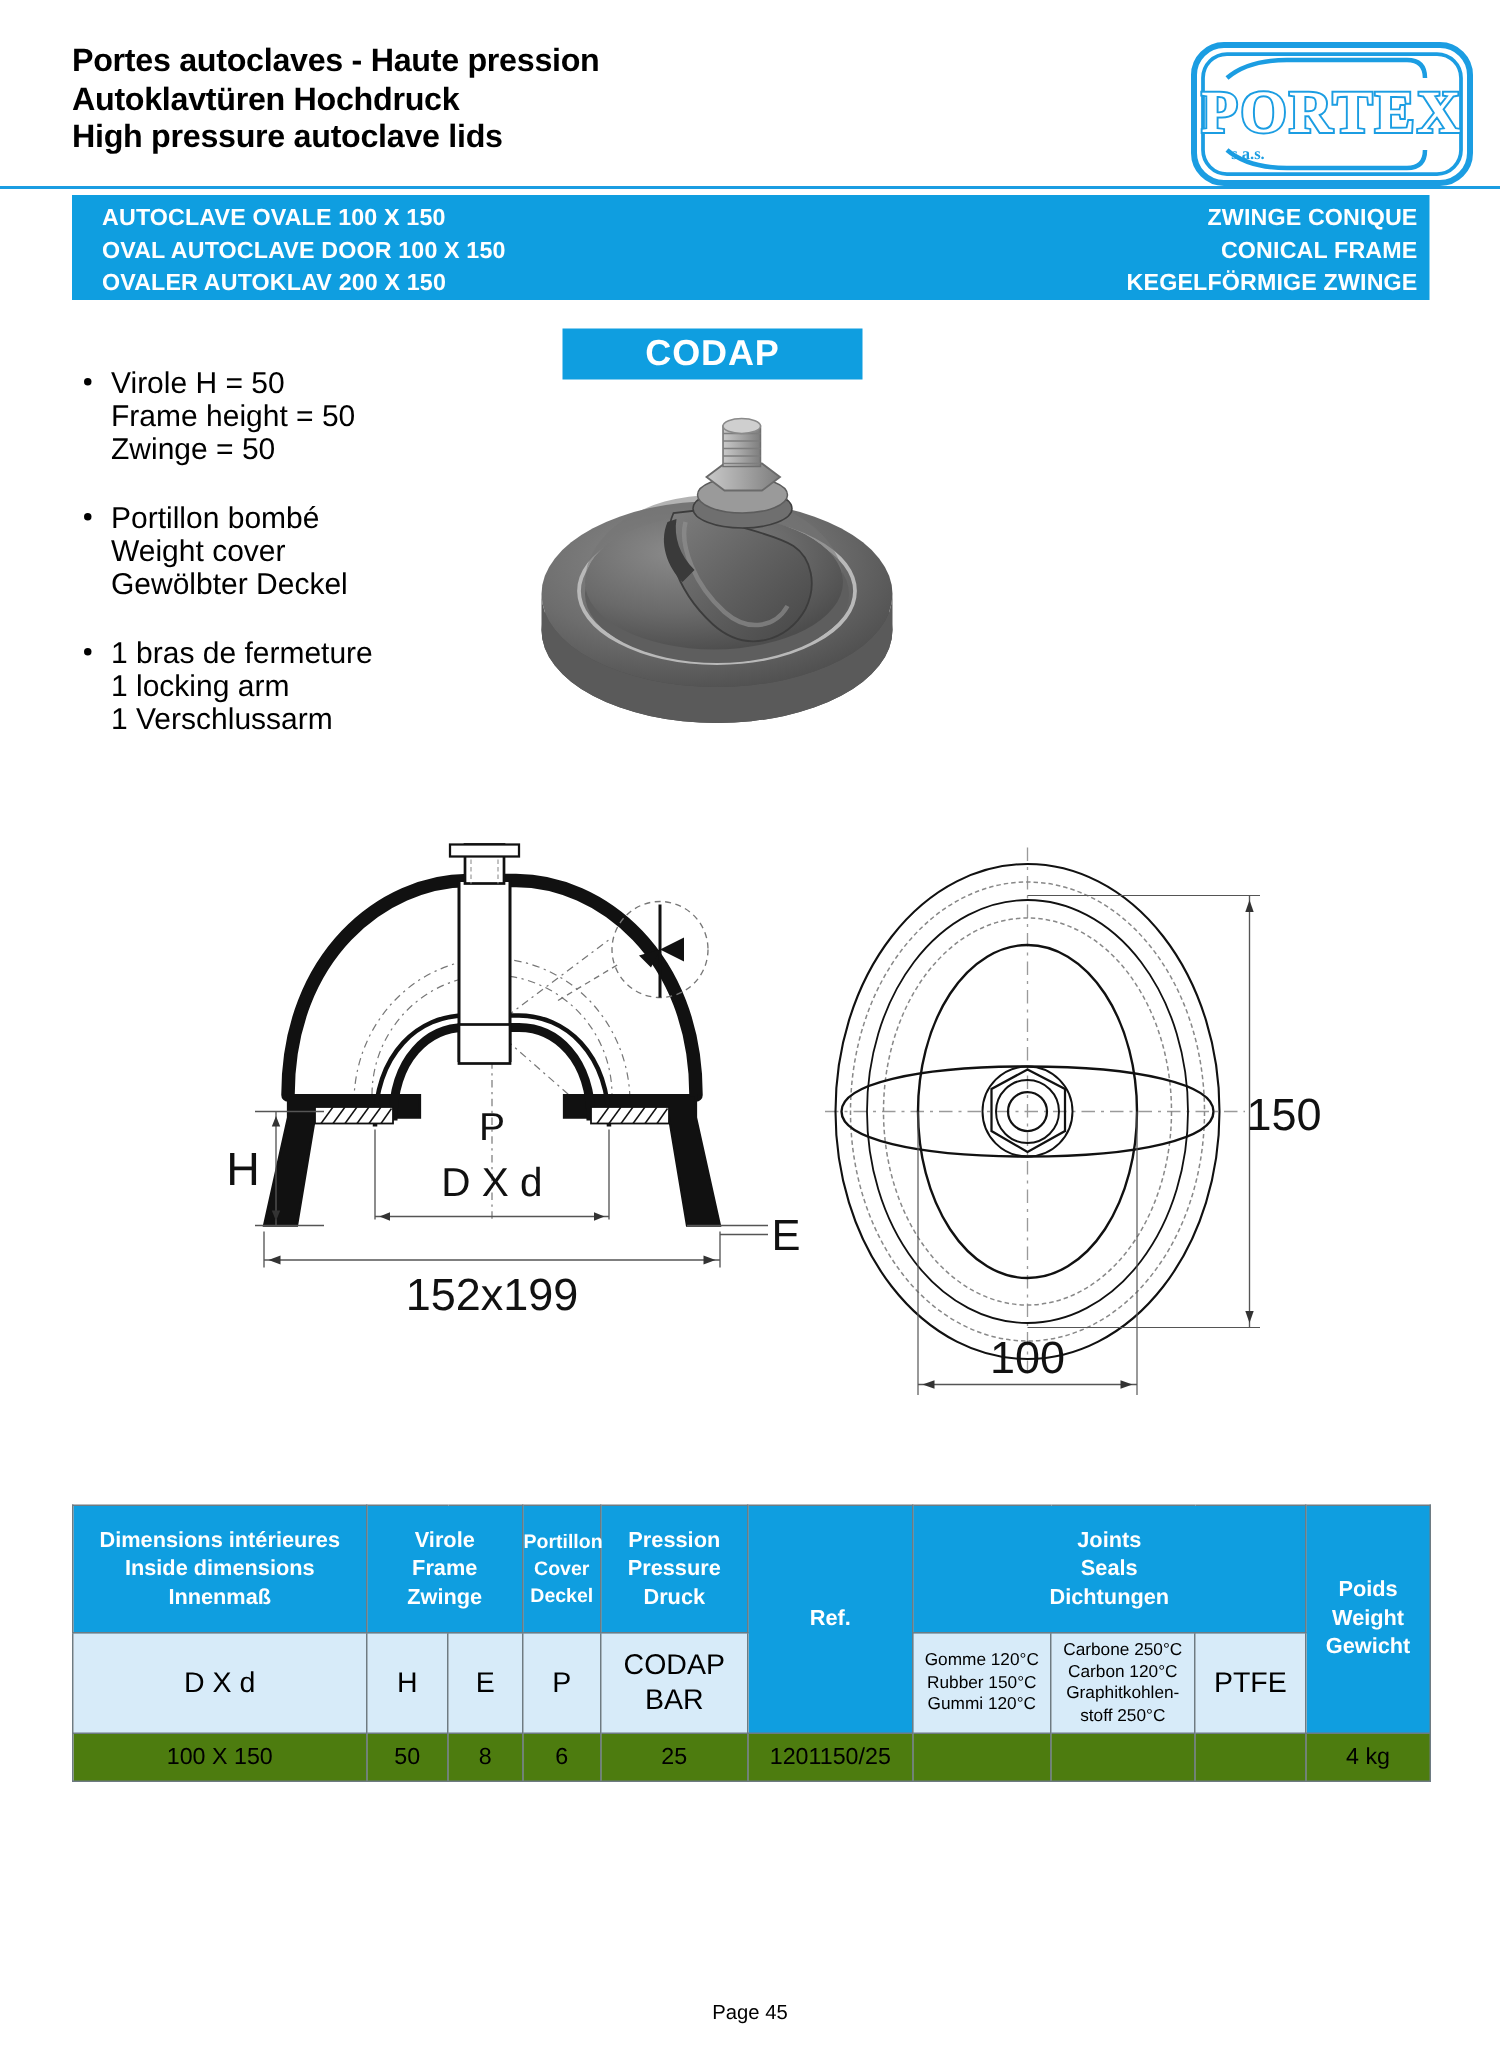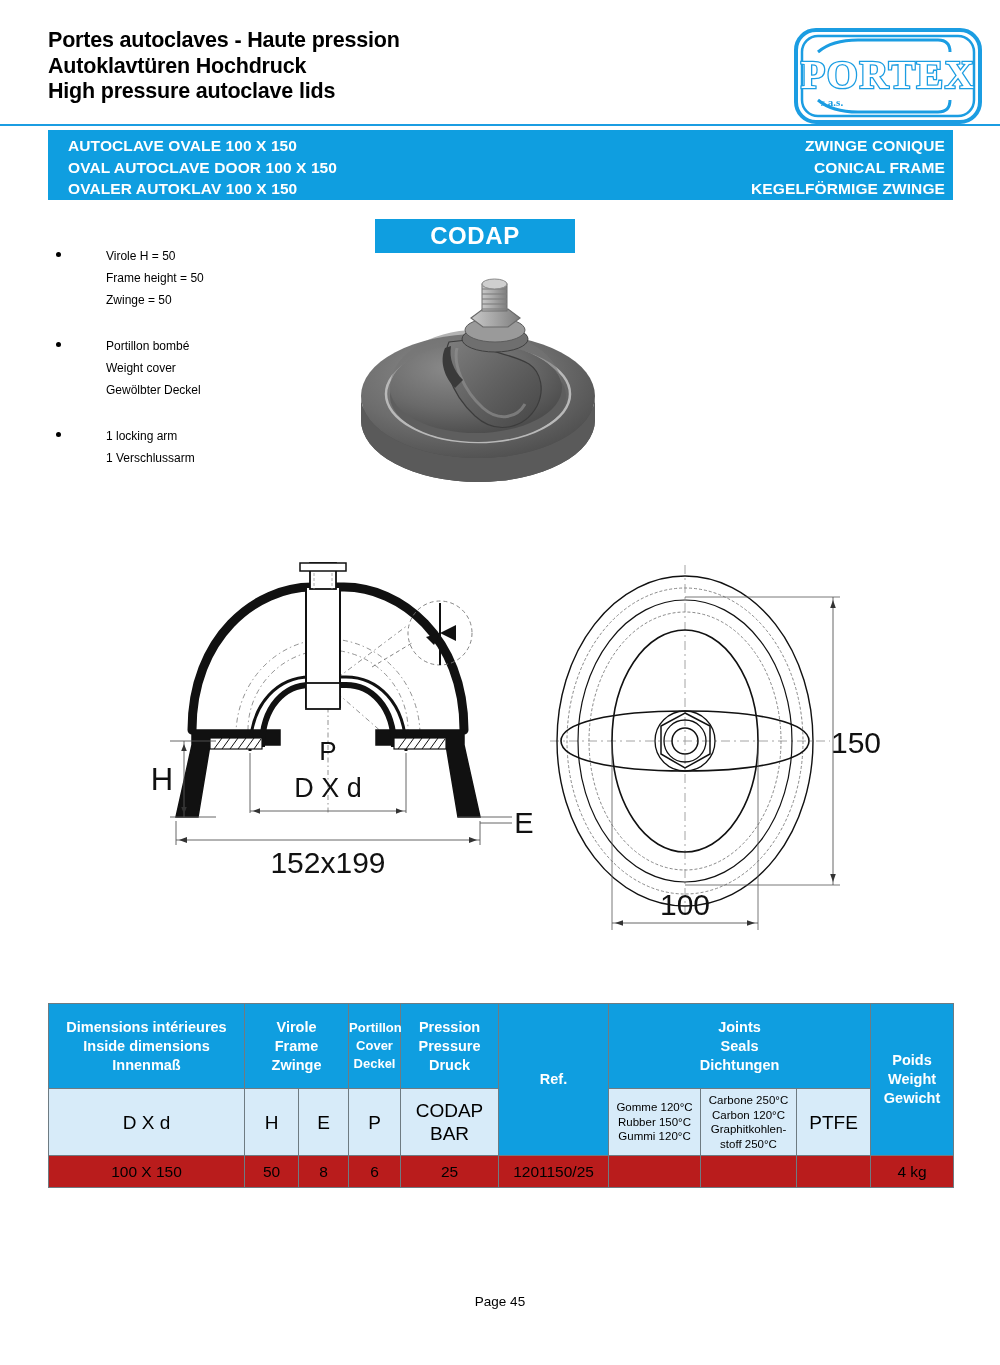--- a/index.html
+++ b/index.html
@@ -90,24 +90,23 @@
   .bullet-dot {
     position: absolute;
     left: 4px;
     top: 7px;
     width: 5px;
     height: 5px;
     border-radius: 50%;
     background: #000;
   }
   .bullet-line {
-    font-size: 12px;
+    font-size: 20px;
     line-height: 22px;
     white-space: nowrap;
-    margin-left: 32px;
   }
 
   
   .codap-badge {
     position: absolute;
     left: 375px;
     top: 219px;
     width: 200px;
     height: 34px;
     background: #0f9ee0;
@@ -173,33 +172,33 @@
     color: #000000;
     font-weight: normal;
     font-size: 19px;
     line-height: 23px;
   }
   .sub-light.tiny {
     font-size: 11.5px;
     line-height: 14.5px;
   }
   .data-cell {
-    background: #b91c1c;
+    background: #4d7c0f;
     color: #000000;
     font-size: 15.5px;
     height: 31px;
   }
   .row-hdr-h { height: 85px; }
   .row-sub-h { height: 67px; }
 
   
   .page-footer {
     position: absolute;
     left: 0;
-    top: 1294px;
+    top: 1334px;
     width: 1000px;
     text-align: center;
     font-size: 13.5px;
   }
 </style>
 </head>
 <body>
 
 <div class="page-header">
 
@@ -230,21 +229,21 @@
 <div class="title-band">
   <div class="band-row">
     <span>AUTOCLAVE OVALE 100 X 150</span>
     <span>ZWINGE CONIQUE</span>
   </div>
   <div class="band-row">
     <span>OVAL AUTOCLAVE DOOR 100 X 150</span>
     <span>CONICAL FRAME</span>
   </div>
   <div class="band-row">
-    <span>OVALER AUTOKLAV 100 X 150</span>
+    <span>OVALER AUTOKLAV 200 X 150</span>
     <span>KEGELFÖRMIGE ZWINGE</span>
   </div>
 </div>
 
 <div class="bullets">
 
   <div class="bullet-group">
     <span class="bullet-dot"></span>
     <div class="bullet-line">Virole H = 50</div>
     <div class="bullet-line">Frame height = 50</div>
@@ -253,20 +252,21 @@
 
   <div class="bullet-group">
     <span class="bullet-dot"></span>
     <div class="bullet-line">Portillon bombé</div>
     <div class="bullet-line">Weight cover</div>
     <div class="bullet-line">Gewölbter Deckel</div>
   </div>
 
   <div class="bullet-group">
     <span class="bullet-dot"></span>
+    <div class="bullet-line">1 bras de fermeture</div>
     <div class="bullet-line">1 locking arm</div>
     <div class="bullet-line">1 Verschlussarm</div>
   </div>
 </div>
 
 <div class="codap-badge">
   <span>CODAP</span>
 </div>
 
 <div class="product-photo">

